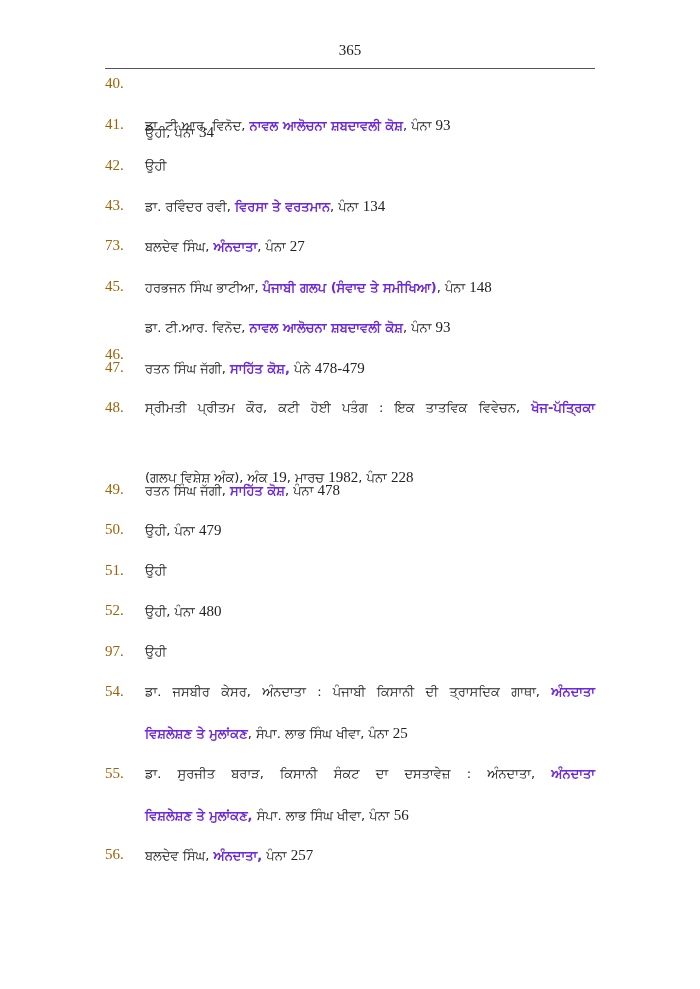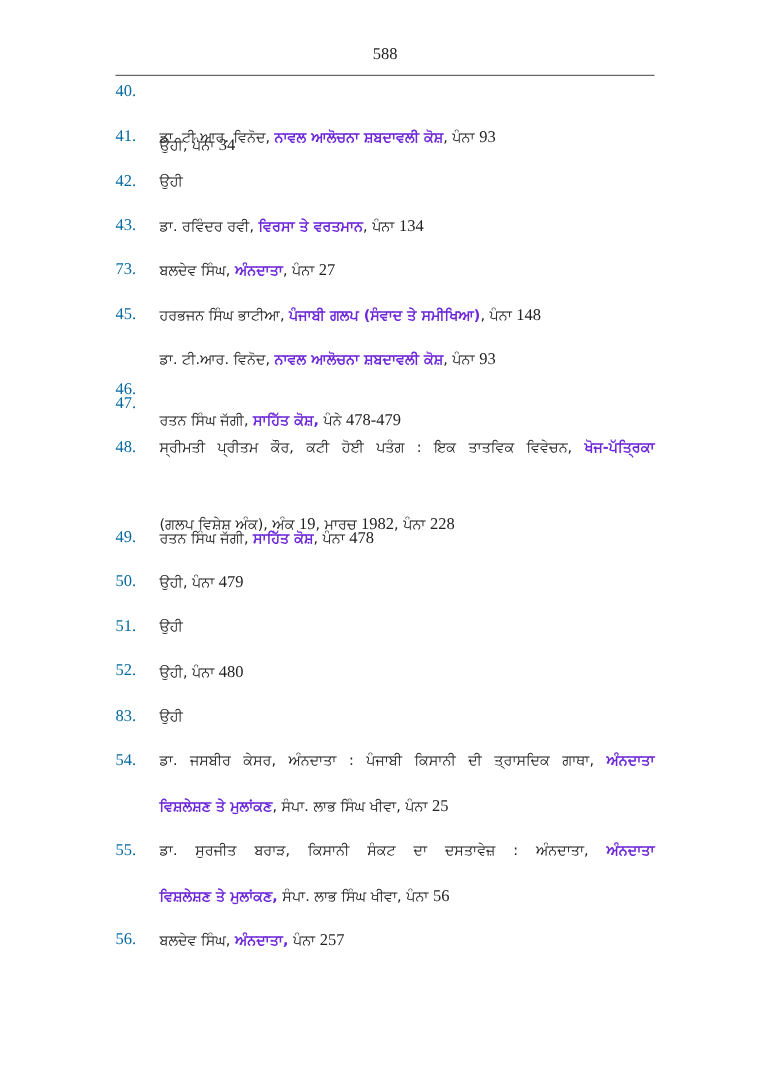--- a/index.html
+++ b/index.html
@@ -12,35 +12,35 @@
       font-family: "Liberation Serif", serif; font-size: 15px; color: #222;
     }
     .rule {
       position: absolute; top: 68px; left: 105px; width: 490px; height: 0;
       border-top: 1px solid #555;
     }
     .notes { position: absolute; top: 0; left: 0; width: 700px; }
     .note { position: absolute; left: 105px; width: 490px; }
     .num {
       position: absolute; left: 0; width: 40px;
-      font-family: "Liberation Serif", serif; font-size: 15px; color: #0369a1;
+      font-family: "Liberation Serif", serif; font-size: 15px; color: #a16207;
     }
     .line {
       position: absolute; left: 40px; white-space: nowrap;
       font-size: 13px; color: #222;
     }
     .line.justify { width: 450px; text-align: justify; text-align-last: justify; white-space: normal; }
     .b { font-weight: bold; color: #6d28d9; }
     .n { font-family: "Liberation Serif", serif; font-size: 15px; }
   </style>
 </head>
 <body>
 
 <div>
-  <div class="page-number">588</div>
+  <div class="page-number">365</div>
   <div class="rule"></div>
   <div class="notes" id="notes">
       <div class="note" style="top: 75px;">
         <span class="num" style="top: 0px;">40.</span>
         <div class="line" style="top: 1px; margin-top: 48px;"><span>ਉਹੀ, ਪੰਨਾ </span><span class="n">34</span></div>
       </div>
       <div class="note" style="top: 116px;">
         <span class="num" style="top: 0px;">41.</span>
         <div class="line" style="top: 1px;"><span>ਡਾ. ਟੀ.ਆਰ. ਵਿਨੋਦ, </span><span class="b">ਨਾਵਲ ਆਲੋਚਨਾ ਸ਼ਬਦਾਵਲੀ ਕੋਸ਼</span><span>, ਪੰਨਾ </span><span class="n">93</span></div>
       </div>
@@ -59,21 +59,21 @@
       <div class="note" style="top: 278px;">
         <span class="num" style="top: 0px;">45.</span>
         <div class="line" style="top: 1px;"><span>ਹਰਭਜਨ ਸਿੰਘ ਭਾਟੀਆ, </span><span class="b">ਪੰਜਾਬੀ ਗਲਪ (ਸੰਵਾਦ ਤੇ ਸਮੀਖਿਆ)</span><span>, ਪੰਨਾ </span><span class="n">148</span></div>
       </div>
       <div class="note" style="top: 318px;">
         <span class="num" style="top: 0px; margin-top: 28px;">46.</span>
         <div class="line" style="top: 1px;"><span>ਡਾ. ਟੀ.ਆਰ. ਵਿਨੋਦ, </span><span class="b">ਨਾਵਲ ਆਲੋਚਨਾ ਸ਼ਬਦਾਵਲੀ ਕੋਸ਼</span><span>, ਪੰਨਾ </span><span class="n">93</span></div>
       </div>
       <div class="note" style="top: 359px;">
         <span class="num" style="top: 0px;">47.</span>
-        <div class="line" style="top: 15px;"><span>ਰਤਨ ਸਿੰਘ ਜੱਗੀ, </span><span class="b">ਸਾਹਿੱਤ ਕੋਸ਼,</span><span> ਪੰਨੇ </span><span class="n">478-479</span></div>
+        <div class="line" style="top: 1px;"><span>ਰਤਨ ਸਿੰਘ ਜੱਗੀ, </span><span class="b">ਸਾਹਿੱਤ ਕੋਸ਼,</span><span> ਪੰਨੇ </span><span class="n">478-479</span></div>
       </div>
       <div class="note" style="top: 399px;">
         <span class="num" style="top: 0px;">48.</span>
         <div class="line justify" style="top: 1px;"><span>ਸ੍ਰੀਮਤੀ ਪ੍ਰੀਤਮ ਕੌਰ, ਕਟੀ ਹੋਈ ਪਤੰਗ : ਇਕ ਤਾਤਵਿਕ ਵਿਵੇਚਨ, </span><span class="b">ਖੋਜ-ਪੱਤ੍ਰਿਕਾ</span></div>
         <div class="line" style="top: 42px; margin-top: 28px;"><span>(ਗਲਪ ਵਿਸ਼ੇਸ਼ ਅੰਕ), ਅੰਕ </span><span class="n">19</span><span>, ਮਾਰਚ </span><span class="n">1982</span><span>, ਪੰਨਾ </span><span class="n">228</span></div>
       </div>
       <div class="note" style="top: 481px;">
         <span class="num" style="top: 0px;">49.</span>
         <div class="line" style="top: 1px;"><span>ਰਤਨ ਸਿੰਘ ਜੱਗੀ, </span><span class="b">ਸਾਹਿੱਤ ਕੋਸ਼</span><span>, ਪੰਨਾ </span><span class="n">478</span></div>
       </div>
@@ -83,21 +83,21 @@
       </div>
       <div class="note" style="top: 562px;">
         <span class="num" style="top: 0px;">51.</span>
         <div class="line" style="top: 1px;"><span>ਉਹੀ</span></div>
       </div>
       <div class="note" style="top: 602px;">
         <span class="num" style="top: 0px;">52.</span>
         <div class="line" style="top: 1px;"><span>ਉਹੀ, ਪੰਨਾ </span><span class="n">480</span></div>
       </div>
       <div class="note" style="top: 643px;">
-        <span class="num" style="top: 0px;">83.</span>
+        <span class="num" style="top: 0px;">97.</span>
         <div class="line" style="top: 1px;"><span>ਉਹੀ</span></div>
       </div>
       <div class="note" style="top: 683px;">
         <span class="num" style="top: 0px;">54.</span>
         <div class="line justify" style="top: 1px;"><span>ਡਾ. ਜਸਬੀਰ ਕੇਸਰ, ਅੰਨਦਾਤਾ : ਪੰਜਾਬੀ ਕਿਸਾਨੀ ਦੀ ਤ੍ਰਾਸਦਿਕ ਗਾਥਾ, </span><span class="b">ਅੰਨਦਾਤਾ</span></div>
         <div class="line" style="top: 42px;"><span class="b">ਵਿਸ਼ਲੇਸ਼ਣ ਤੇ ਮੁਲਾਂਕਣ</span><span>, ਸੰਪਾ. ਲਾਭ ਸਿੰਘ ਖੀਵਾ, ਪੰਨਾ </span><span class="n">25</span></div>
       </div>
       <div class="note" style="top: 765px;">
         <span class="num" style="top: 0px;">55.</span>
         <div class="line justify" style="top: 1px;"><span>ਡਾ. ਸੁਰਜੀਤ ਬਰਾੜ, ਕਿਸਾਨੀ ਸੰਕਟ ਦਾ ਦਸਤਾਵੇਜ਼ : ਅੰਨਦਾਤਾ, </span><span class="b">ਅੰਨਦਾਤਾ</span></div>

